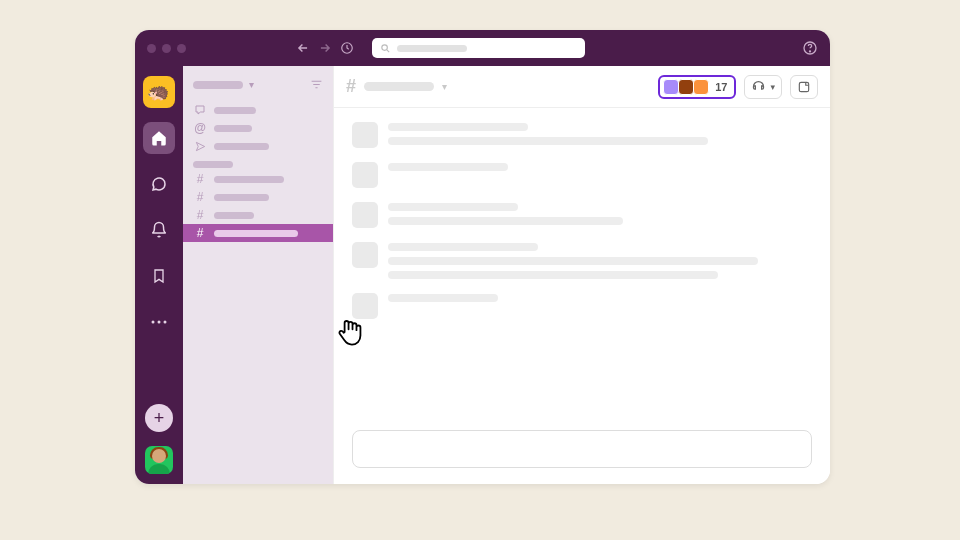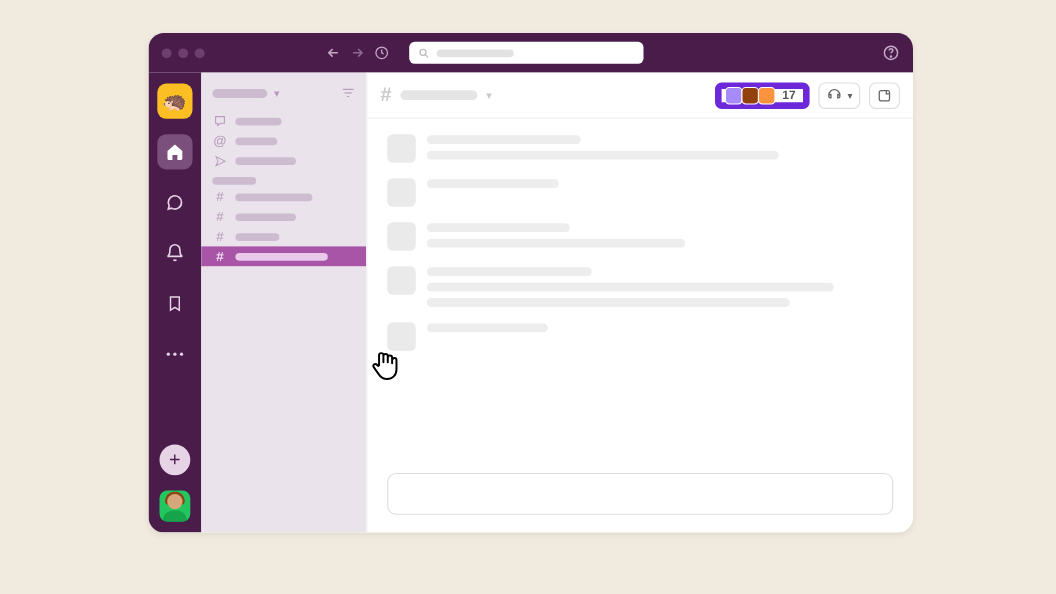--- a/index.html
+++ b/index.html
@@ -99,21 +99,21 @@
   .main { flex:1; background:#fff; display:flex; flex-direction:column; border-left:1px solid #eee;}
   .chan-header {
     height:42px; border-bottom:1px solid #eee;
     display:flex; align-items:center; padding:0 12px; gap:8px;
   }
   .chan-hash { color:#C9C9C9; font-size:18px; font-weight:600;}
   .chan-name-ph { height:9px; width:70px; background:#E5E5E5; border-radius:5px;}
   .chan-chev { color:#C9C9C9; font-size:10px;}
   .chan-spacer { flex:1;}
   .members-pill {
-    height:24px; border:6px solid #6d28d9; border-radius:6px;
+    height:24px; border:2px solid #6d28d9; border-radius:6px;
     display:flex; align-items:center; padding:0 7px 0 3px; gap:4px; cursor:pointer;
   }
   .mini-av { width:16px; height:16px; border-radius:4px; border:1.5px solid #fff; margin-left:-5px;}
   .mini-av:first-child{margin-left:0;}
   .mini-av.a{background:#A78BFA;}
   .mini-av.b{background:#92400E;}
   .mini-av.c{background:#FB923C;}
   .member-count{font-size:11px; color:#555; font-weight:600; margin-left:2px;}
   .hdr-btn {
     height:24px; border:1px solid #ddd; border-radius:6px;

